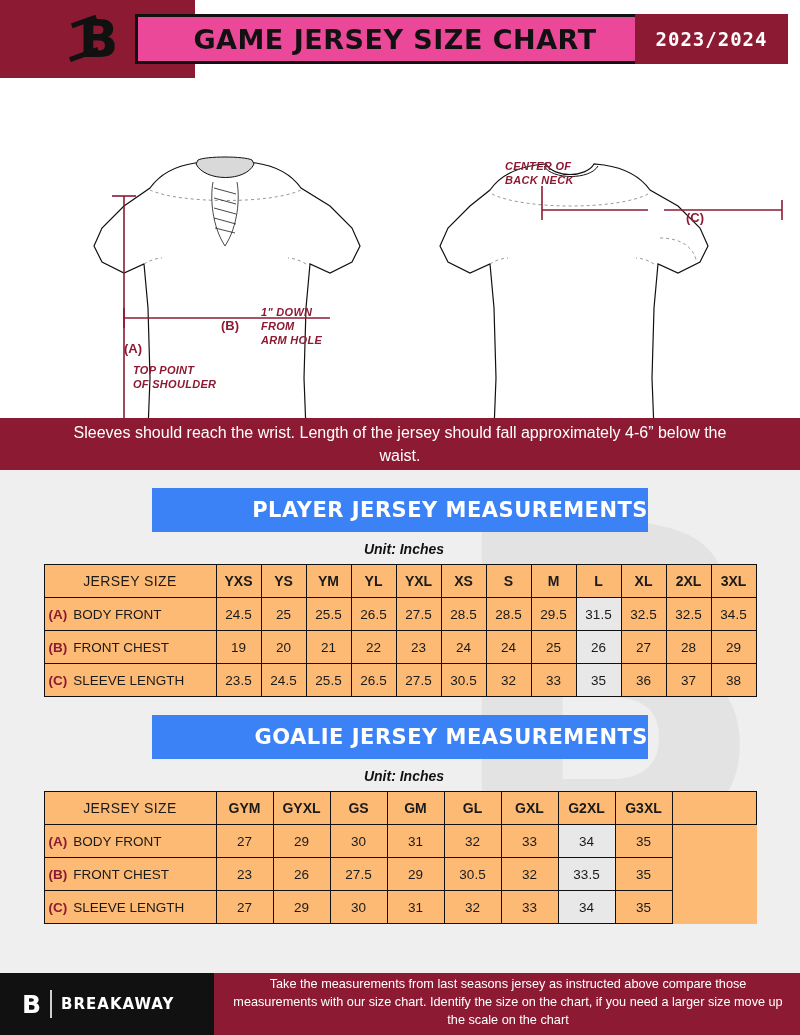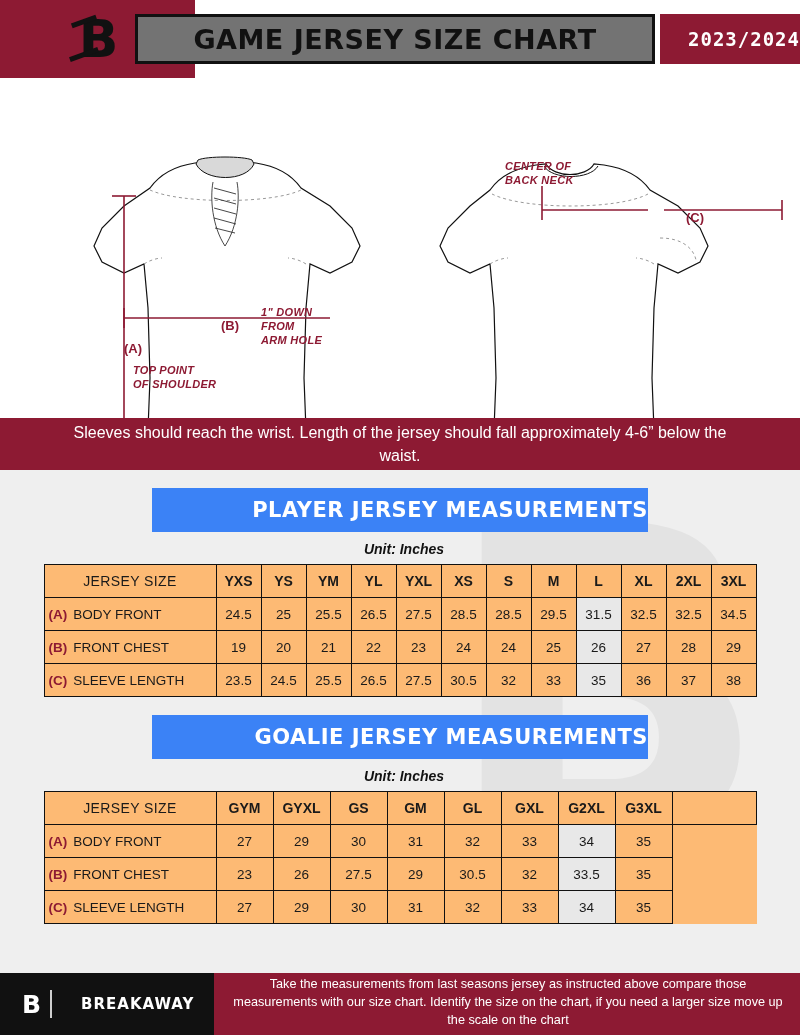--- a/index.html
+++ b/index.html
@@ -64,38 +64,38 @@
     position: absolute;
     left: -10px; bottom: 8px;
     width: 30px; height: 5px;
     background: #111;
     transform: rotate(-20deg);
   }
   .title-bar {
     position: absolute;
     left: 135px; top: 14px;
     width: 520px; height: 50px;
-    background: #737373;
+    background: #ec4899;
     border: 3px solid #111;
     display: flex; align-items: center; justify-content: center;
     transform: skewX(0deg);
   }
   .title-bar .title-text {
     font-family: "DejaVu Sans", sans-serif;
     font-weight: bold;
     font-size: 27px;
     letter-spacing: 0.5px;
     color: #111;
   }
   .season-box {
     position: absolute;
-    right: 0; top: 14px;
-    width: 140px; height: 50px;
+    right: 12px; top: 14px;
+    width: 153px; height: 50px;
     background: #8d1a33;
-    display: flex; align-items: center; justify-content: flex-end;
+    display: flex; align-items: center; justify-content: center;
   }
   .season-box .season-text {
     font-family: "DejaVu Sans Mono", monospace;
     font-weight: bold;
     font-size: 19px;
     color: #fff;
     letter-spacing: 1px;
   }
   
   .diagram {
@@ -204,21 +204,21 @@
   .footer .brand .fb {
     font-family: "DejaVu Sans", sans-serif;
     font-weight: bold; font-size: 25px; color: #fff;
     line-height: 1; position: relative;
   }
   .footer .brand .divider {
     width: 2px; height: 28px; background: #fff; opacity:.8;
   }
   .footer .brand .bname {
     color:#fff; font-family:"DejaVu Sans", sans-serif;
-    font-weight:bold; font-size:15px; letter-spacing:1px;margin-left:20px;
+    font-weight:bold; font-size:15px; letter-spacing:1px;
   }
   .footer .msg {
     flex: 1;
     background: #8d1a33;
     color: #fff;
     font-size: 12.7px;
     line-height: 1.42;
     padding: 2px 14px 0 16px;
     display: flex; align-items: flex-start; justify-content: center;
     text-align: center;

